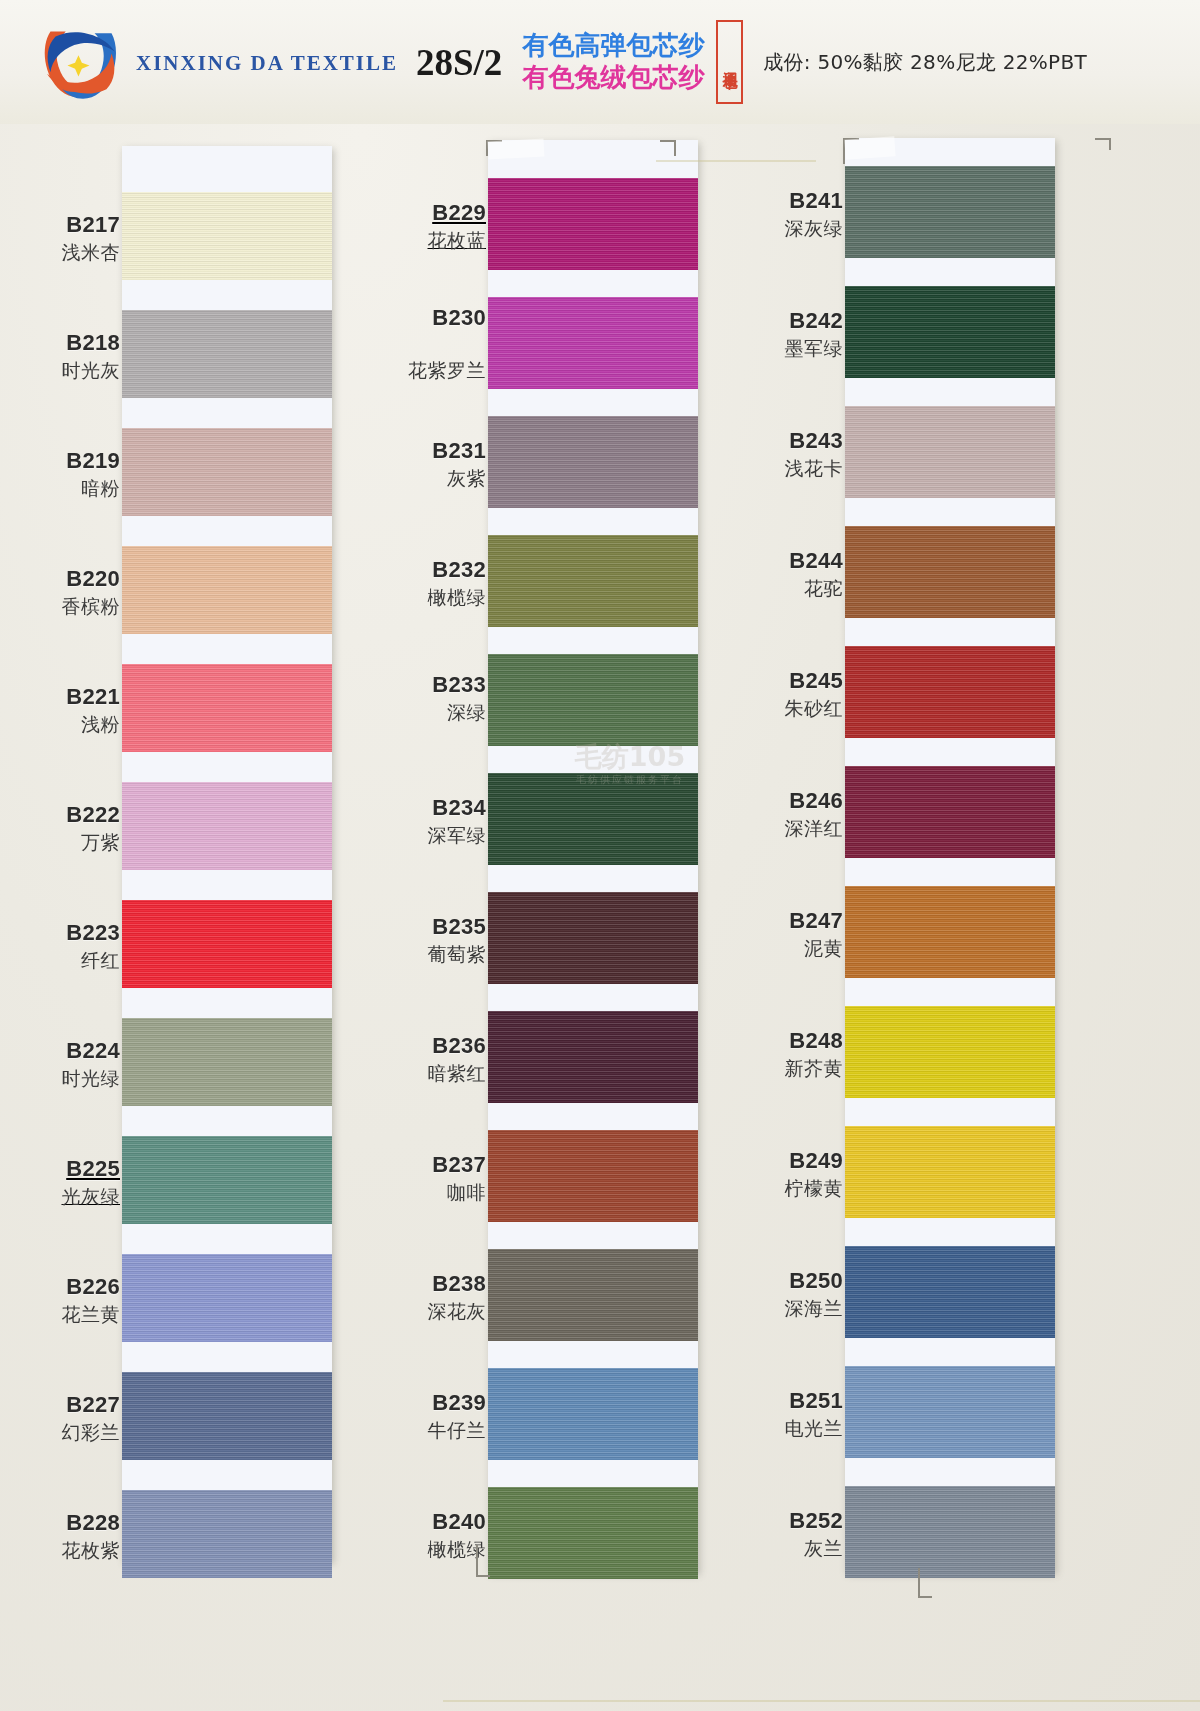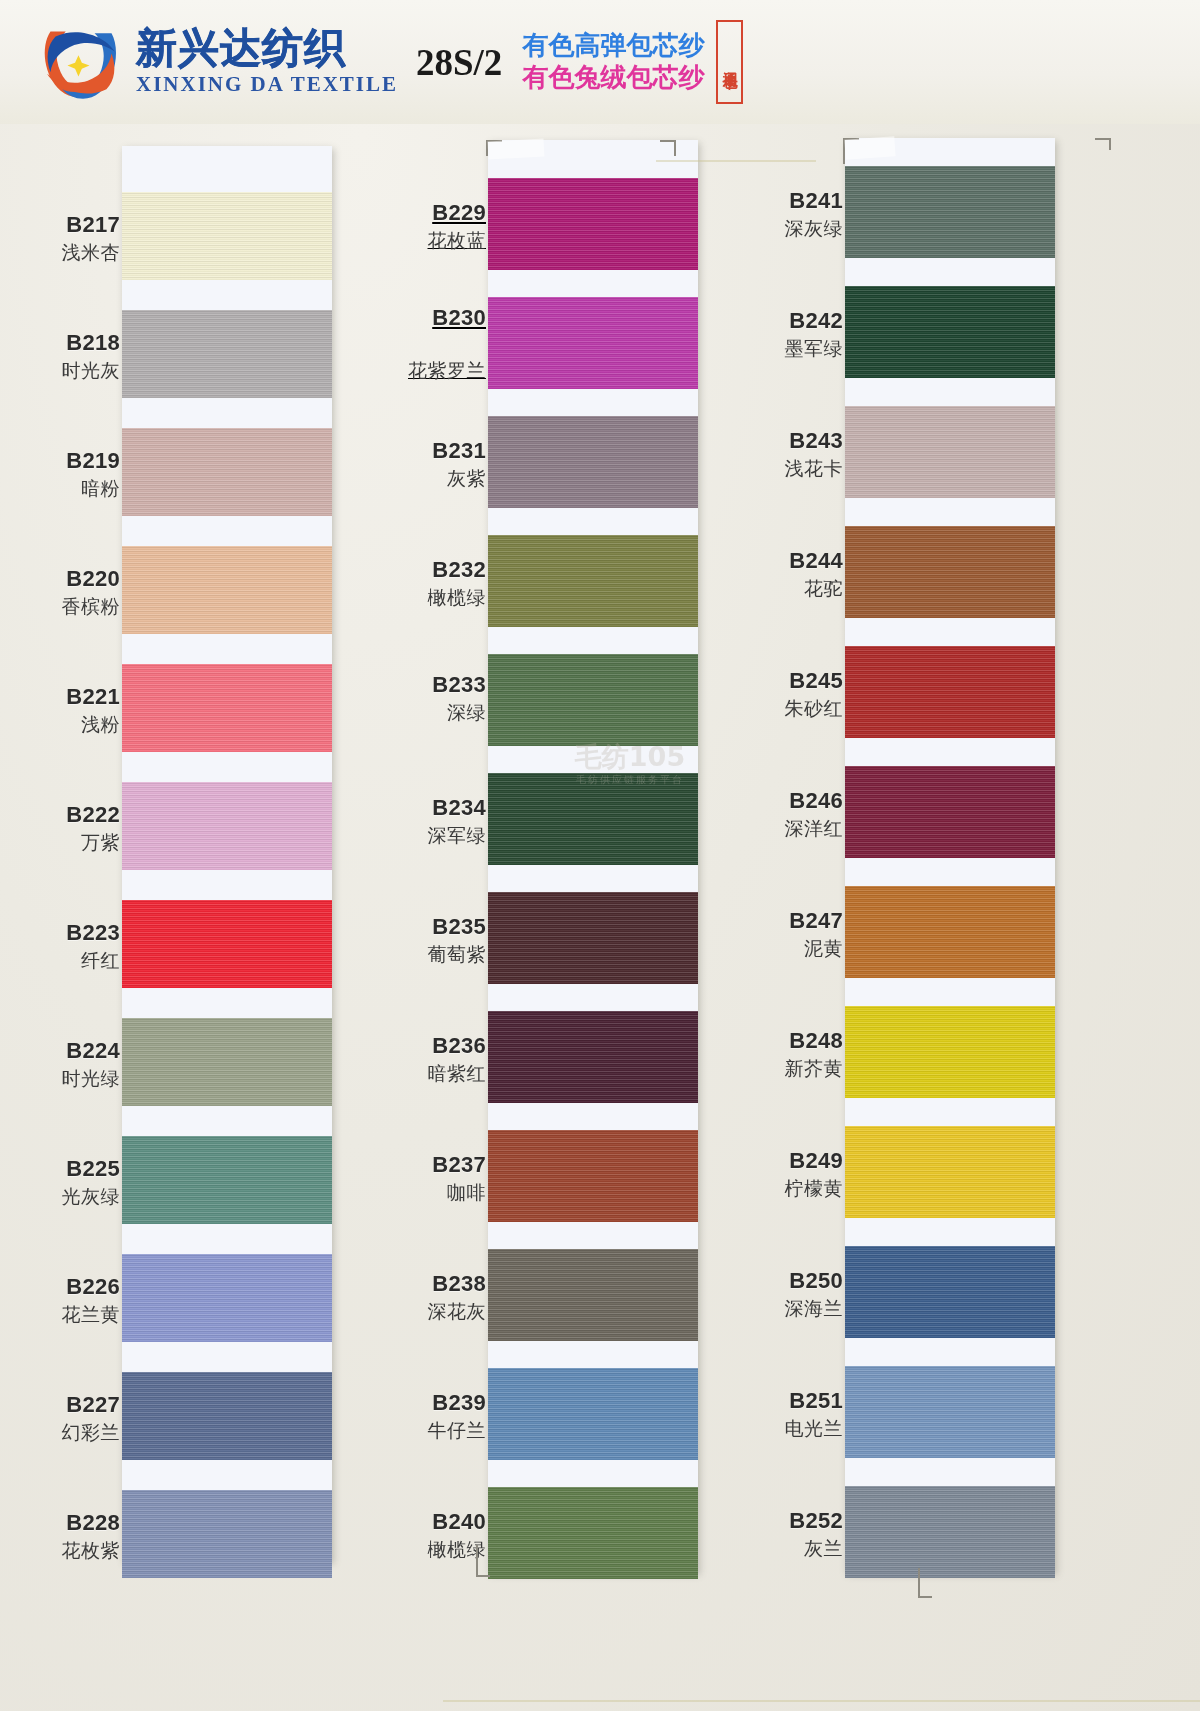--- a/index.html
+++ b/index.html
@@ -159,33 +159,33 @@
 
     <svg id="logo-mark" viewBox="0 0 100 92">
       <path d="M14 10 C 2 28, 6 62, 26 80 C 40 92, 60 88, 70 76 C 54 84, 34 76, 26 58 C 18 40, 20 22, 32 10 Z" fill="#e2582c"></path>
       <path d="M86 12 C 96 30, 92 64, 72 82 C 58 94, 38 90, 28 78 C 44 86, 64 78, 72 60 C 80 42, 78 24, 66 12 Z" fill="#2a6fc4"></path>
       <path d="M20 16 C 44 4, 78 14, 90 34 C 80 26, 60 20, 42 26 C 26 32, 16 44, 14 58 C 8 42, 10 26, 20 16 Z" fill="#1d4fa3"></path>
       <path d="M80 78 C 56 90, 22 80, 10 60 C 20 68, 40 74, 58 68 C 74 62, 84 50, 86 36 C 92 52, 90 68, 80 78 Z" fill="#e2582c"></path>
       <path d="M47 38 l4 9 9 3 -9 4 -4 9 -4 -9 -9 -4 9 -3 z" fill="#f6d32d"></path>
     </svg>
 
     <div id="brand">
-      <div id="brand-cn">新兴达纺织</div>
       <div id="brand-en">XINXING DA TEXTILE</div>
     </div>
 
     <div id="yarn-count">28S/2</div>
 
     <div id="product-lines">
       <div class="product-line" id="product-line-1">有色高弹包芯纱</div>
       <div class="product-line" id="product-line-2">有色兔绒包芯纱</div>
     </div>
 
     <div id="stamp">通用色卡</div>
 
+    <div id="composition">成份: 50%黏胶 28%尼龙 22%PBT</div>
   </div>
 
   <div id="watermark">
     <div class="wm-main">毛纺105</div>
     <div class="wm-sub">毛纺供应链服务平台</div>
   </div>
 
   <div class="crop-mark" style="left:486px; top:140px; width:16px; height:16px; border-left:2px solid #8d8a80; border-top:2px solid #8d8a80;"></div>
   <div class="crop-mark" style="left:660px; top:140px; width:16px; height:16px; border-right:2px solid #8d8a80; border-top:2px solid #8d8a80;"></div>
   <div class="crop-mark" style="left:843px; top:138px; width:16px; height:26px; border-left:2px solid #8d8a80; border-top:2px solid #8d8a80;"></div>
@@ -305,41 +305,41 @@
         <div class="name">万紫</div>
       </div>
       <div class="label lab-c1" style="top: 920px;">
         <div class="code">B223</div>
         <div class="name">纤红</div>
       </div>
       <div class="label lab-c1" style="top: 1038px;">
         <div class="code">B224</div>
         <div class="name">时光绿</div>
       </div>
-      <div class="label lab-c1" style="top: 1156px;">
+      <div class="label lab-c1" style="top: 1156px; text-decoration: underline;">
         <div class="code">B225</div>
         <div class="name">光灰绿</div>
       </div>
       <div class="label lab-c1" style="top: 1274px;">
         <div class="code">B226</div>
         <div class="name">花兰黄</div>
       </div>
       <div class="label lab-c1" style="top: 1392px;">
         <div class="code">B227</div>
         <div class="name">幻彩兰</div>
       </div>
       <div class="label lab-c1" style="top: 1510px;">
         <div class="code">B228</div>
         <div class="name">花枚紫</div>
       </div>
       <div class="label lab-c2" style="top: 200px; text-decoration: underline;">
         <div class="code">B229</div>
         <div class="name">花枚蓝</div>
       </div>
-      <div class="label lab-c2 offset-name" style="top: 305px; text-decoration: underline;">
+      <div class="label lab-c2 offset-name" style="top: 305px;">
         <div class="code">B230</div>
         <div class="name">花紫罗兰</div>
       </div>
       <div class="label lab-c2" style="top: 438px;">
         <div class="code">B231</div>
         <div class="name">灰紫</div>
       </div>
       <div class="label lab-c2" style="top: 557px;">
         <div class="code">B232</div>
         <div class="name">橄榄绿</div>

